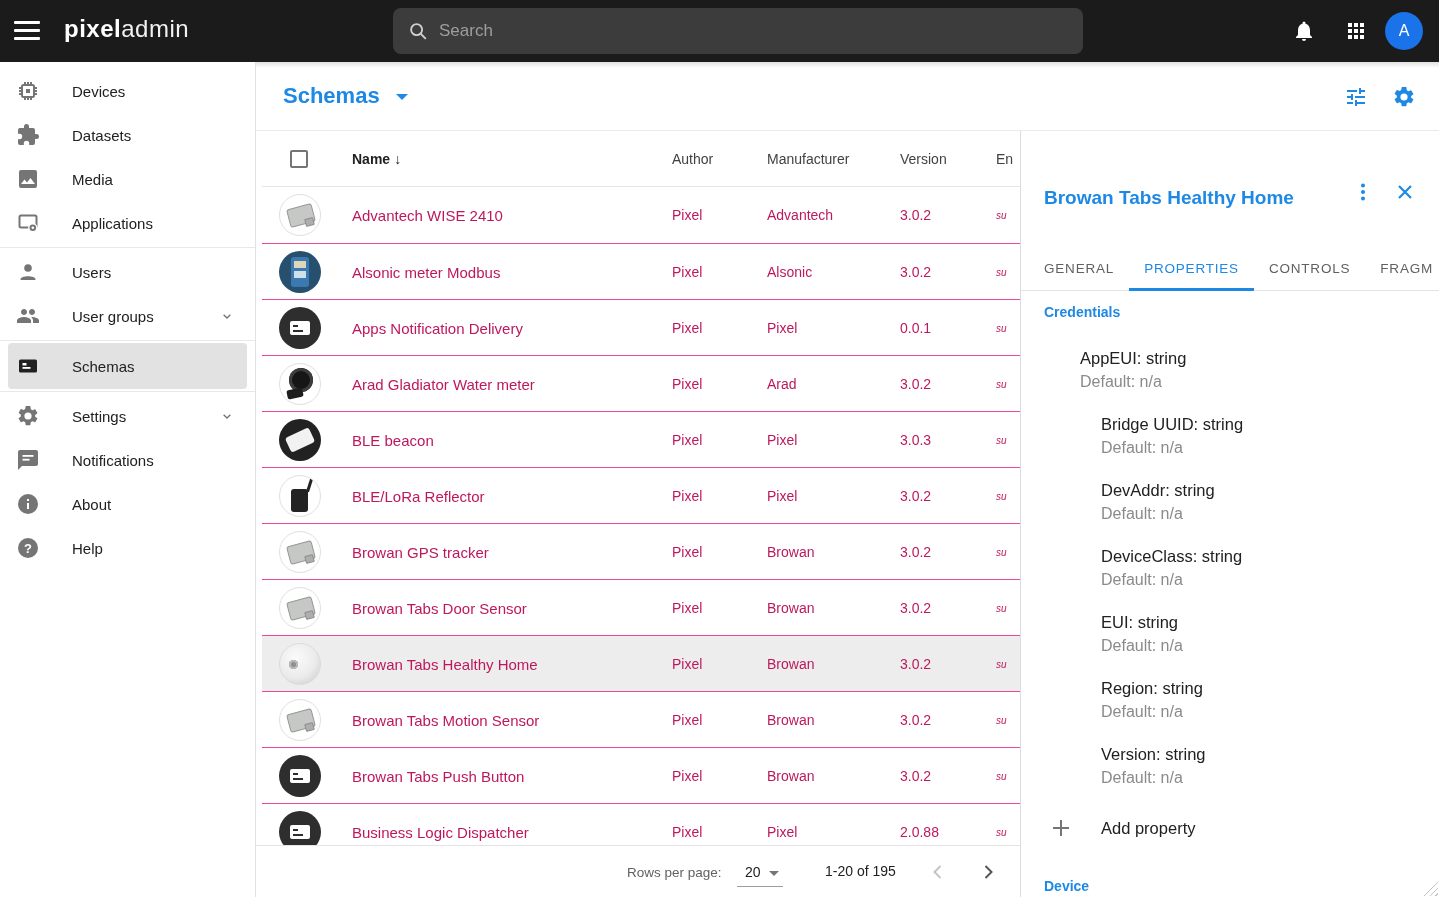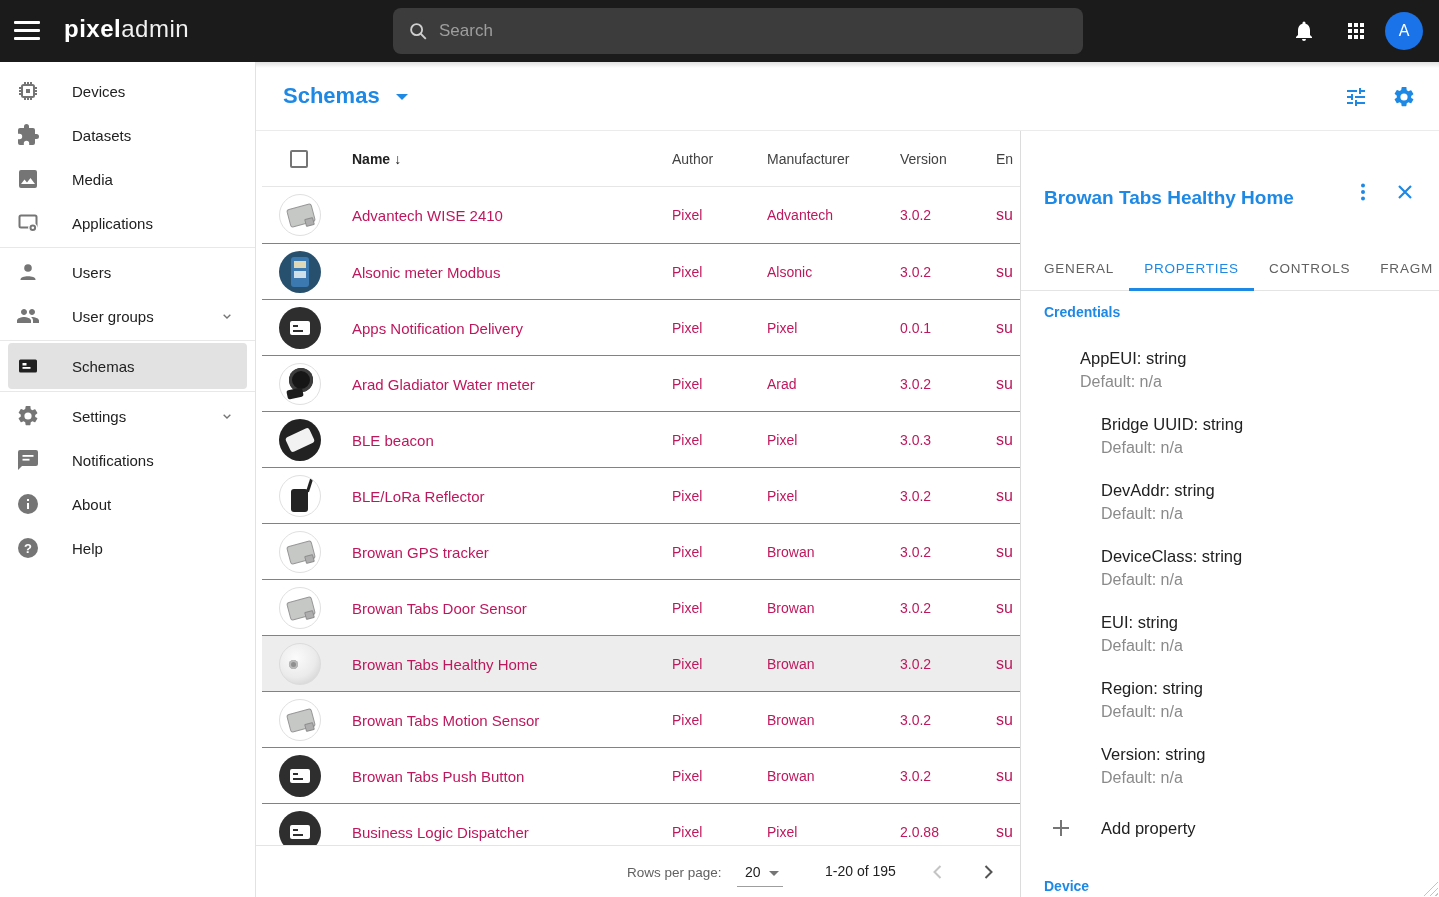--- a/index.html
+++ b/index.html
@@ -46,21 +46,21 @@
 
   
   #table { position:absolute; left:6px; top:69px; width:758px; }
   .hrow { position:relative; height:56px; border-bottom:1px solid #e6e6e6; }
   .trow { position:relative; height:56px; border-top:1px solid #ec4899; background:#fff; cursor:pointer; }
   .trow:first-child { border-top:none; }
   .trow.selected { background:#ededed; }
   #rows { height:658px; overflow:hidden; }
   .cell { position:absolute; top:50%; transform:translateY(-50%); font-size:15px; color:#be185d; white-space:nowrap; }
   .c-name { left:90px; } .c-author { left:410px; font-size:14px; } .c-manu { left:505px; font-size:14px; }
-  .c-ver { left:638px; font-size:14px; } .c-en { left:734px; font-size:16px; }
+  .c-ver { left:638px; font-size:14px; } .c-en { left:734px; font-size:10px;font-style:italic; }
   .hcell { position:absolute; top:50%; transform:translateY(-50%); font-size:14px; color:#424242; cursor:pointer; white-space:nowrap; }
   .hcell.h-name { left:90px; color:#212121; font-weight:700; }
   .h-author { left:410px; } .h-manu { left:505px; } .h-ver { left:638px; } .h-en { left:734px; }
   .sort-arrow { font-weight:400; font-size:14px; margin-left:4px; }
   #hdr-checkbox { position:absolute; left:28px; top:50%; transform:translateY(-50%); width:18px; height:18px;
     border:2px solid #757575; border-radius:2px; cursor:pointer; }
 
   
   .thumb { position:absolute; left:17px; top:50%; transform:translateY(-50%); width:42px; height:42px;
     border-radius:50%; overflow:hidden; }

